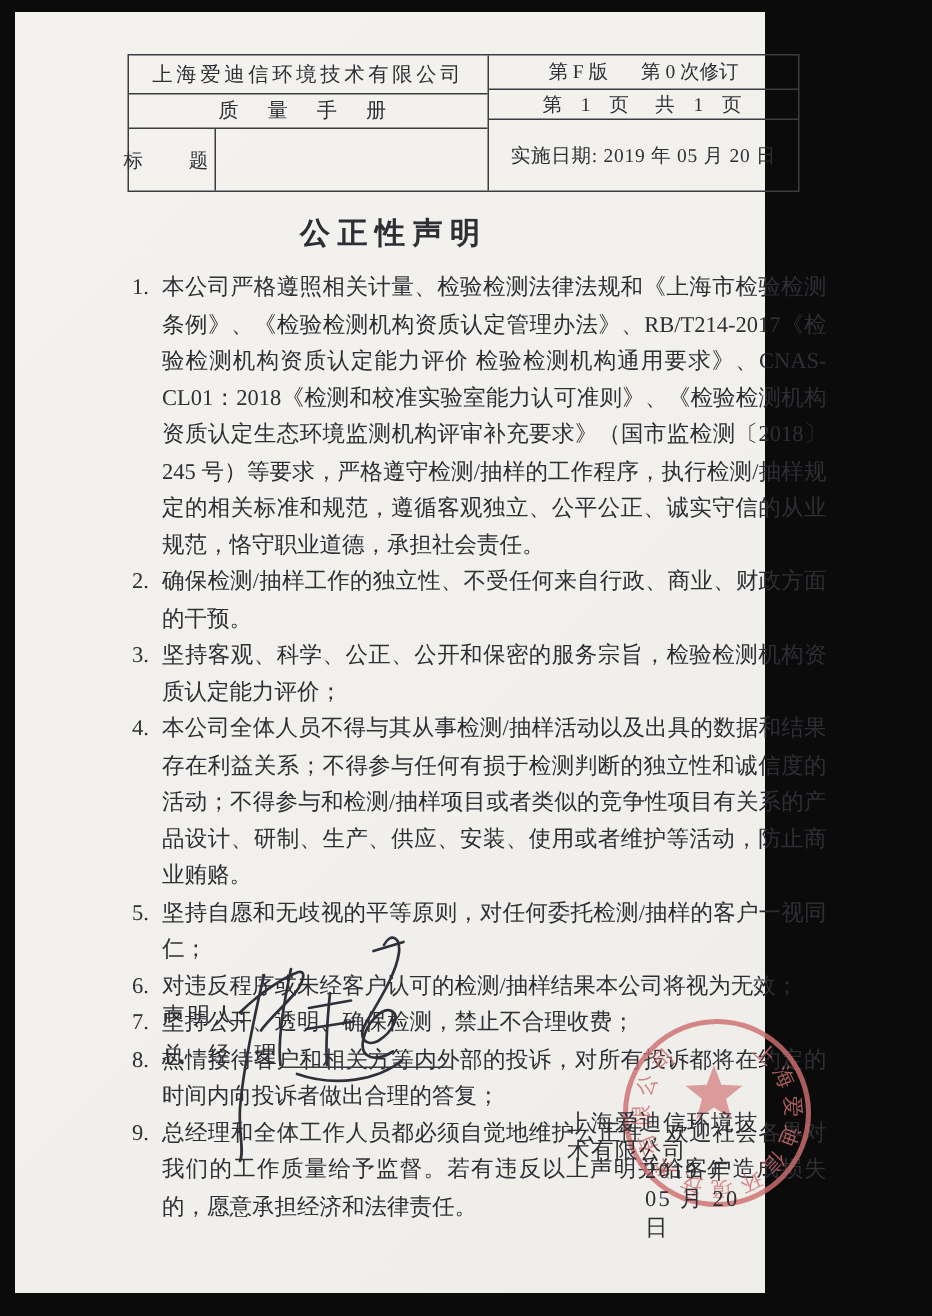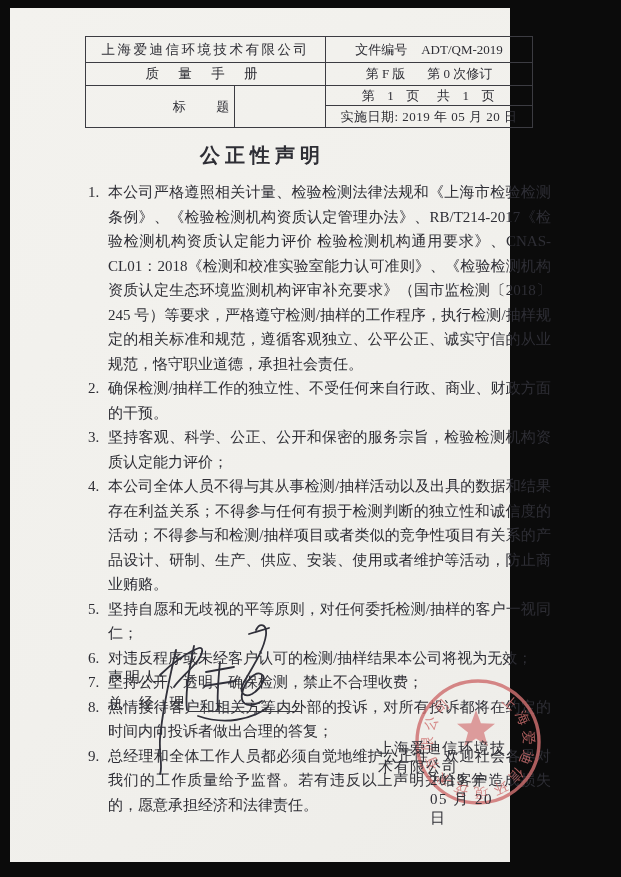--- a/index.html
+++ b/index.html
@@ -18,21 +18,21 @@
     position:absolute;left:75px;top:28px;width:448px;height:92px;
     border:1.4px solid #3c3c42;display:flex;box-sizing:border-box;
     font-size:13px;
   }
   .ht-left{width:240px;border-right:1.2px solid #3c3c42;display:flex;flex-direction:column;box-sizing:border-box;}
   .ht-right{flex:1;display:flex;flex-direction:column;box-sizing:border-box;}
   .ht-cell{display:flex;align-items:center;justify-content:center;box-sizing:border-box;white-space:pre;}
   .bb{border-bottom:1.2px solid #3c3c42;}
   .ht-company{height:26px;font-size:13.5px;letter-spacing:2.5px;}
   .ht-manual{height:23px;font-weight:normal;font-size:13.5px;letter-spacing:8px;}
-  .ht-row3{flex:1;display:flex;justify-content:center;}
+  .ht-row3{flex:1;display:flex;}
   .ht-label{width:58px;border-right:1.2px solid #3c3c42;letter-spacing:8px;}
   .ht-doctitle{flex:1;letter-spacing:4px;font-size:13.5px;}
   .ht-r1{height:26px;gap:14px;}
   .ht-r2{height:23px;gap:22px;}
   .ht-r3{height:20px;letter-spacing:2px;}
   .ht-r4{flex:1;letter-spacing:.5px;}
   
   .doc-title{
     position:absolute;left:0;right:17px;top:134px;text-align:center;
     font-size:20px;font-weight:bold;letter-spacing:5px;padding-left:22px;
@@ -59,24 +59,20 @@
 
   <div class="htable">
     <div class="ht-left">
       <div class="ht-cell ht-company bb">上海爱迪信环境技术有限公司</div>
       <div class="ht-cell ht-manual bb">质 量 手 册</div>
       <div class="ht-row3">
         <div class="ht-cell ht-label">标  题</div>
       </div>
     </div>
     <div class="ht-right">
-      <div class="ht-cell ht-r1 bb">
-        <span>文件编号</span>
-        <span>ADT/QM-2019</span>
-      </div>
       <div class="ht-cell ht-r2 bb">
         <span>第 F 版</span>
         <span>第 0 次修订</span>
       </div>
       <div class="ht-cell ht-r3 bb">第  1  页   共  1  页</div>
       <div class="ht-cell ht-r4">实施日期: 2019 年 05 月 20 日</div>
     </div>
   </div>
 
   <div class="doc-title">公正性声明</div>

